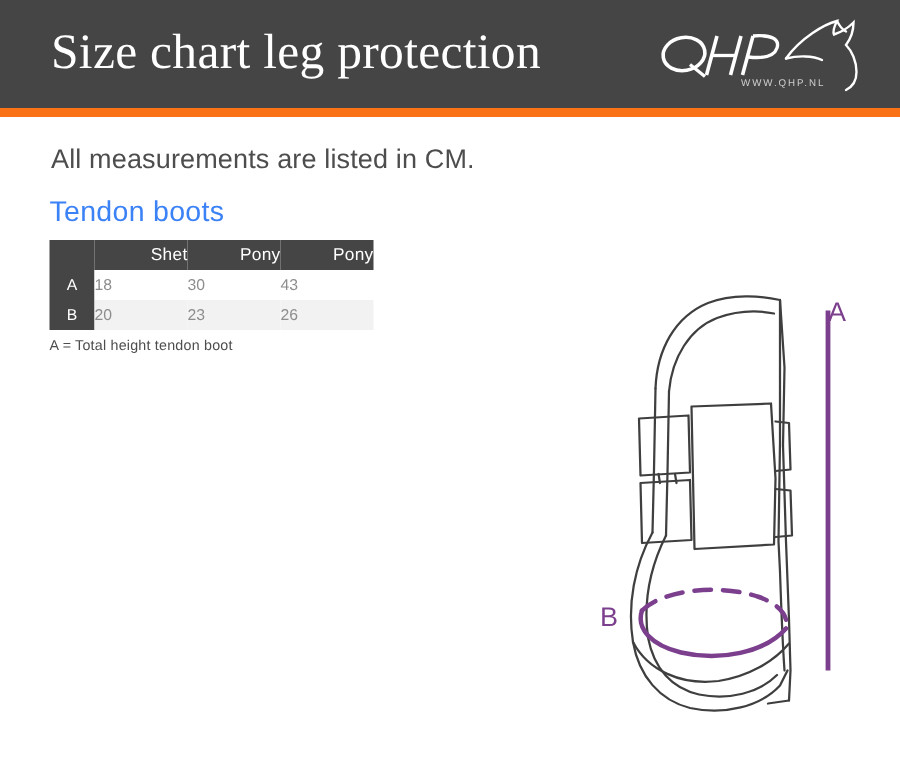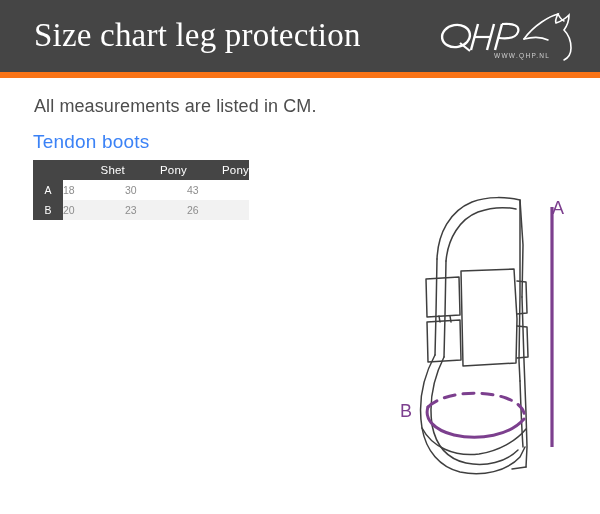--- a/index.html
+++ b/index.html
@@ -210,20 +210,21 @@
         <th class="rowlabel">B</th>
         <td>20</td>
         <td>23</td>
         <td>26</td>
       </tr>
     </tbody>
   </table>
 </div>
 
 <div class="legend">
+  <div>A = Total height tendon boot</div>
 </div>
 
 <div class="diagram">
   <svg width="210" height="300" viewBox="0 0 210 300" fill="none" aria-hidden="true">
     <g stroke="#3f3f3f" stroke-width="1.5" fill="none" stroke-linejoin="round" stroke-linecap="round">
 
       <path d="M57 74 C58 48 70 26 92 17 C108 11 127 12 140 15
                L140 110 L139 176 L140 196"></path>
 
       <path d="M66 76 C68 53 80 34 98 27 C112 22 126 22 136 24"></path>

